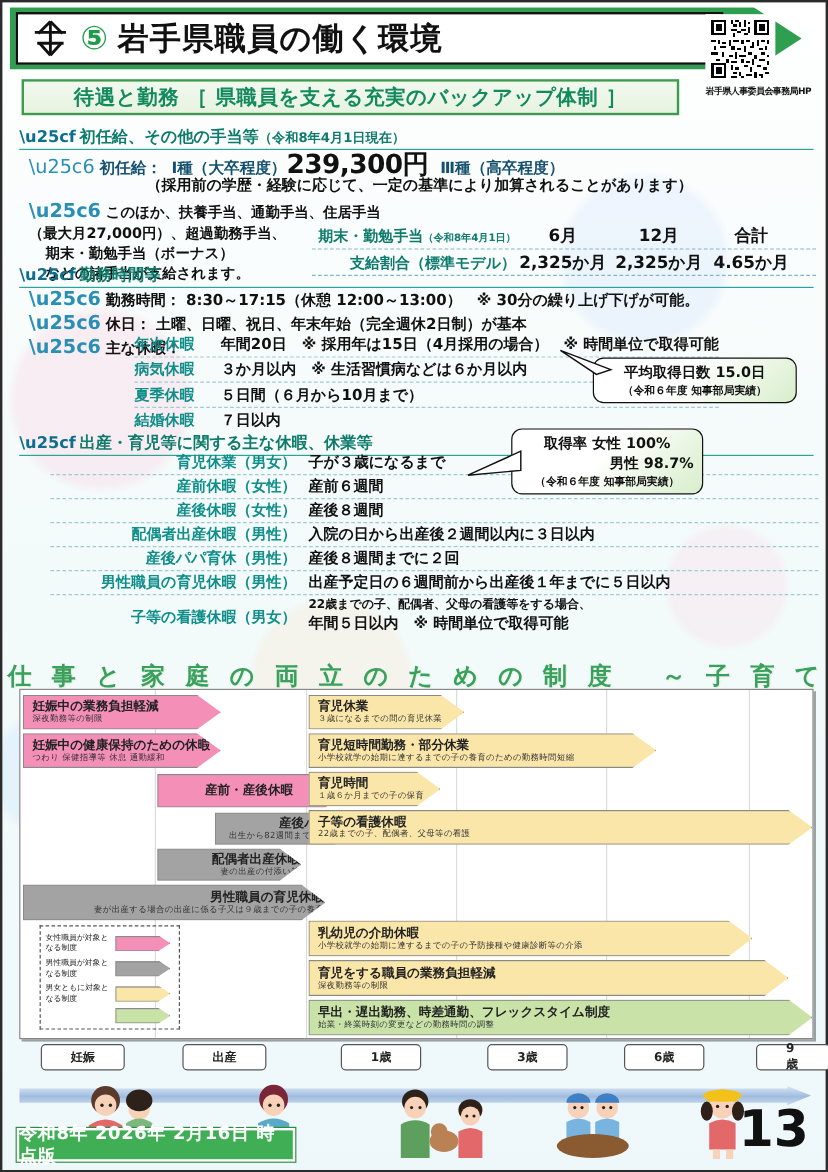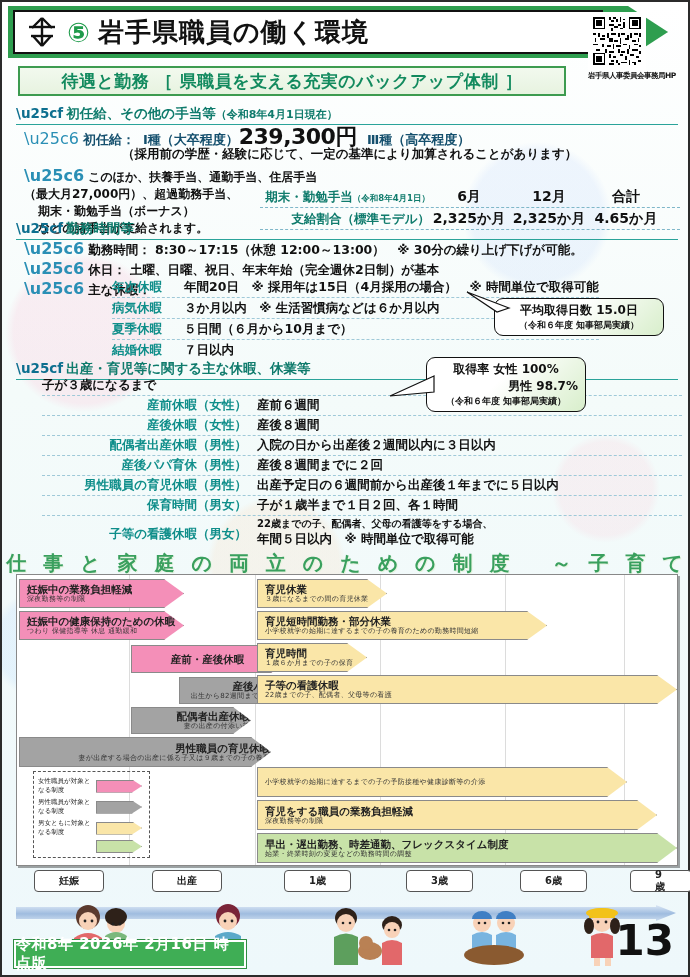--- a/index.html
+++ b/index.html
@@ -371,20 +371,21 @@
   <svg style="position:absolute; left:455px; top:288px; width:55px; height:26px;">
     <path d="M52 18 L10 2 L40 22 Z" fill="#fff" stroke="#111" stroke-width="1.2"></path>
   </svg>
 
   <div class="sec" style="top:358px;">
     <span class="dot">\u25cf</span><span>出産・育児等に関する主な休暇、休業等</span>
   </div>
 
   <div class="vac">
     <div class="vac-row">
+      <span class="vac-name">育児休業（男女）</span>
       <span class="vac-val">子が３歳になるまで</span>
     </div>
     <div class="vac-row">
       <span class="vac-name">産前休暇（女性）</span>
       <span class="vac-val">産前６週間</span>
     </div>
     <div class="vac-row">
       <span class="vac-name">産後休暇（女性）</span>
       <span class="vac-val">産後８週間</span>
     </div>
@@ -392,24 +393,20 @@
       <span class="vac-name">配偶者出産休暇（男性）</span>
       <span class="vac-val">入院の日から出産後２週間以内に３日以内</span>
     </div>
     <div class="vac-row">
       <span class="vac-name">産後パパ育休（男性）</span>
       <span class="vac-val">産後８週間までに２回</span>
     </div>
     <div class="vac-row">
       <span class="vac-name">男性職員の育児休暇（男性）</span>
       <span class="vac-val">出産予定日の６週間前から出産後１年までに５日以内</span>
-    </div>
-    <div class="vac-row">
-      <span class="vac-name">保育時間（男女）</span>
-      <span class="vac-val">子が１歳半まで１日２回、各１時間</span>
     </div>
     <div class="vac-row" style="border-bottom:none;">
       <span class="vac-name" style="padding-top:9px;">子等の看護休暇（男女）</span>
       <span class="vac-val">
         <span class="sm" style="font-size:10px;">22歳までの子、配偶者、父母の看護等をする場合、</span>
         <span>年間５日以内　※ 時間単位で取得可能</span>
       </span>
     </div>
   </div>
 
@@ -467,20 +464,21 @@
     </div>
     <div class="arrowbar yellow" style="left:240px; top:68px; width:110px; height:29px; clip-path:polygon(0 0,90px 0,110px 50%,90px 100%,0 100%);">
       <div class="t1">育児時間</div>
       <div class="t2">１歳６か月までの子の保育</div>
     </div>
     <div class="arrowbar yellow" style="left:240px; top:100px; width:420px; height:29px; clip-path:polygon(0 0,400px 0,420px 50%,400px 100%,0 100%);">
       <div class="t1">子等の看護休暇</div>
       <div class="t2">22歳までの子、配偶者、父母等の看護</div>
     </div>
     <div class="arrowbar yellow" style="left:240px; top:192px; width:370px; height:30px; clip-path:polygon(0 0,350px 0,370px 50%,350px 100%,0 100%);">
+      <div class="t1">乳幼児の介助休暇</div>
       <div class="t2">小学校就学の始期に達するまでの子の予防接種や健康診断等の介添</div>
     </div>
     <div class="arrowbar yellow" style="left:240px; top:225px; width:400px; height:30px; clip-path:polygon(0 0,380px 0,400px 50%,380px 100%,0 100%);">
       <div class="t1">育児をする職員の業務負担軽減</div>
       <div class="t2">深夜勤務等の制限</div>
     </div>
     <div class="arrowbar green" style="left:240px; top:258px; width:420px; height:30px; clip-path:polygon(0 0,400px 0,420px 50%,400px 100%,0 100%);">
       <div class="t1">早出・遅出勤務、時差通勤、フレックスタイム制度</div>
       <div class="t2">始業・終業時刻の変更などの勤務時間の調整</div>
     </div>

